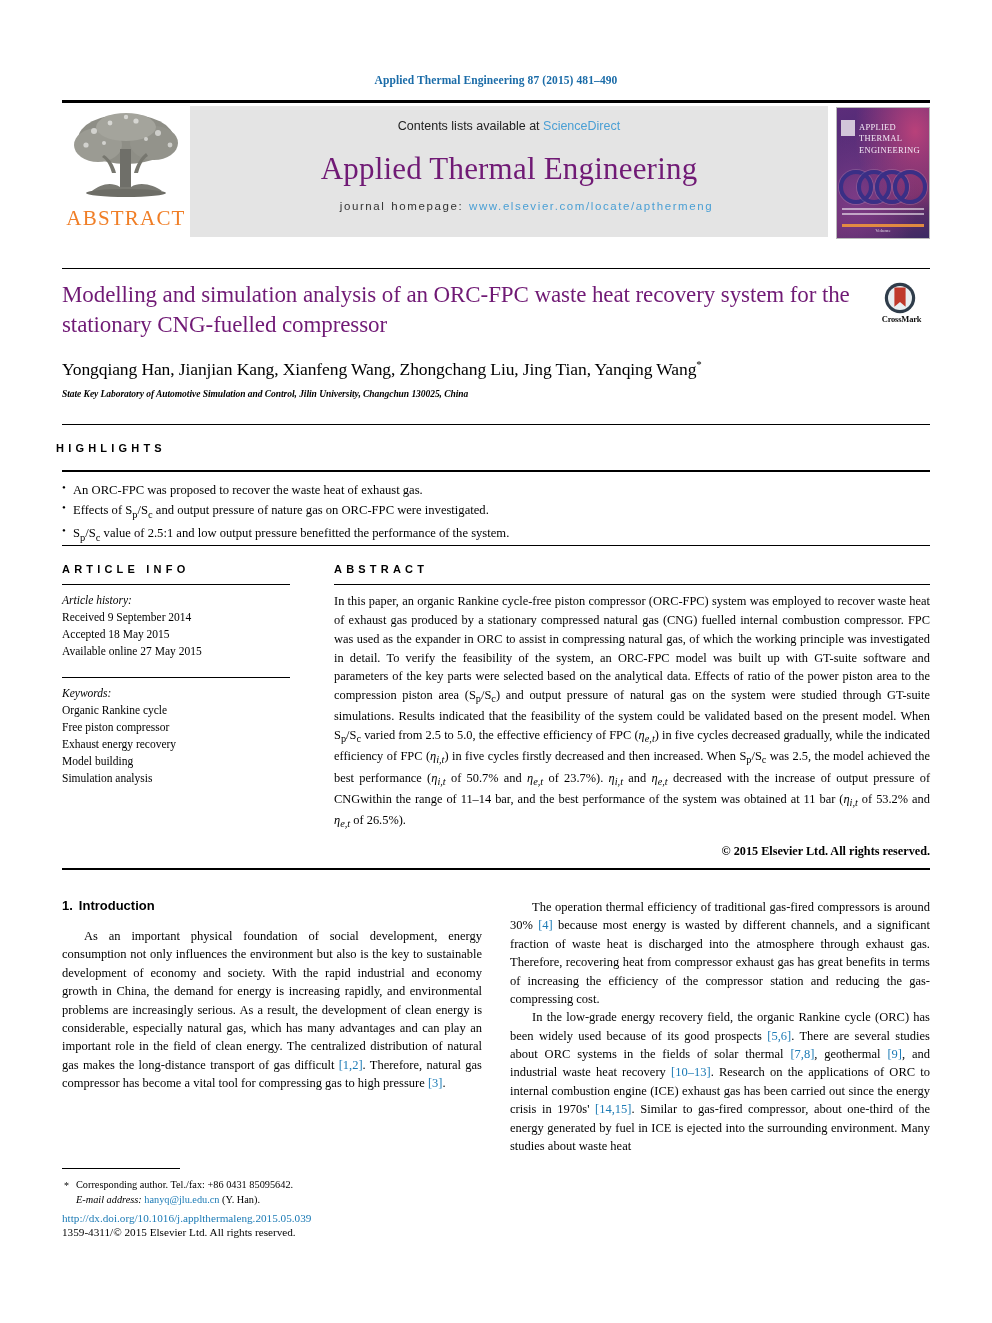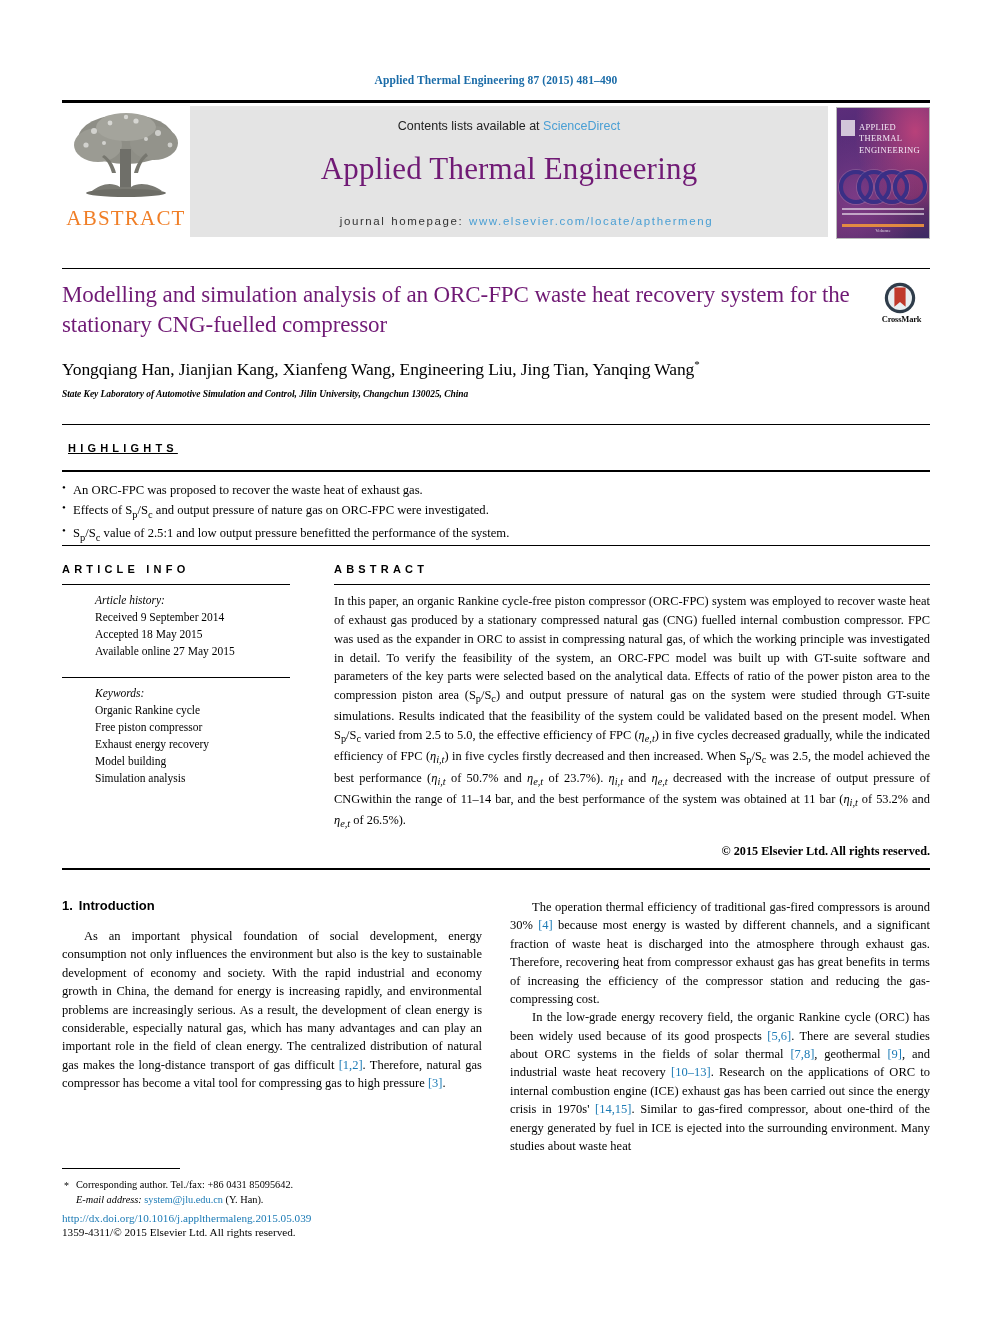--- a/index.html
+++ b/index.html
@@ -93,21 +93,21 @@
     font-size: 31px;
     color: #701a75;
     margin-top: 18px;
     letter-spacing: 0.2px;
   }
   .homepage-line {
     font-family: "Liberation Sans", sans-serif;
     font-size: 11.5px;
     color: #333;
     letter-spacing: 1.6px;
-    margin-top: 28px;
+    margin-top: 13px;
     word-spacing: 1px;
     padding-left: 35px;
   }
   .homepage-line .url {
     color: #4a9fd4;
   }
   .cover-thumb {
     width: 92px;
     flex: 0 0 92px;
     margin: 4px 0 4px 8px;
@@ -266,24 +266,23 @@
   .sec-head {
     font-family: "Liberation Sans", sans-serif;
     font-weight: bold;
     font-size: 11px;
     letter-spacing: 4.2px;
     color: #000;
   }
 
   .highlights {
     position: absolute;
-    left: 68px;
+    left: 56px;
     top: 442px;
     width: 868px;
-    text-decoration: underline;
   }
   .highlights-list {
     margin: 0;
     padding: 0;
     list-style: none;
     font-family: "Liberation Serif", serif;
     font-size: 12.6px;
     line-height: 1.62;
   }
   .highlights-list li {
@@ -318,21 +317,20 @@
     margin: 9px 0 7px 0;
   }
   .info-sub {
     font-style: italic;
     font-size: 11.5px;
     font-weight: normal;
   }
   .info-line {
     font-size: 11.5px;
     line-height: 1.48;
-    margin-left: 33px;
   }
   .abstract-text {
     font-size: 12.4px;
     line-height: 1.52;
     text-align: justify;
     margin: 0;
   }
   .copyright {
     text-align: right;
     font-size: 12.2px;
@@ -499,21 +497,21 @@
           </div>
         <div class="cover-foot">Volume</div>
       </div>
     </div>
   </div>
 
   <div class="rule-thin" style="top:268px;"></div>
   <div class="title-block">
     <h1 class="article-title">Modelling and simulation analysis of an ORC-FPC waste heat recovery system for the stationary CNG-fuelled compressor</h1>
     <div class="authors">
-      <span>Yongqiang Han, Jianjian Kang, Xianfeng Wang, Engineering Liu, Jing Tian, Yanqing Wang</span><sup>*</sup>
+      <span>Yongqiang Han, Jianjian Kang, Xianfeng Wang, Zhongchang Liu, Jing Tian, Yanqing Wang</span><sup>*</sup>
     </div>
     <div class="affiliation">State Key Laboratory of Automotive Simulation and Control, Jilin University, Changchun 130025, China</div>
   </div>
 
   <div class="crossmark">
     <svg width="40" height="40" viewBox="0 0 40 40">
       <circle cx="20" cy="20" r="19" fill="#2f3c4a"></circle>
       <circle cx="20" cy="20" r="15" fill="#e9eef1"></circle>
       <path d="M13 7 L27 7 L27 31 L20 25 L13 31 Z" fill="#c0392b"></path>
     </svg>
@@ -571,21 +569,21 @@
   </div>
 
   <div class="footnote">
     <div class="footnote-rule"></div>
     <div class="footnote-line">
       <span class="footnote-star">*</span>
       <span>Corresponding author. Tel./fax: +86 0431 85095642.</span>
     </div>
     <div class="footnote-line">
       <span class="footnote-em">E-mail address:</span>
-      <span class="link">system@jlu.edu.cn</span>
+      <span class="link">hanyq@jlu.edu.cn</span>
       <span>(Y. Han).</span>
     </div>
   </div>
 
   <div class="doi-block">
     <span class="doi-link">http://dx.doi.org/10.1016/j.applthermaleng.2015.05.039</span>
     <div class="issn-line">1359-4311/© 2015 Elsevier Ltd. All rights reserved.</div>
   </div>
 
 </div>

